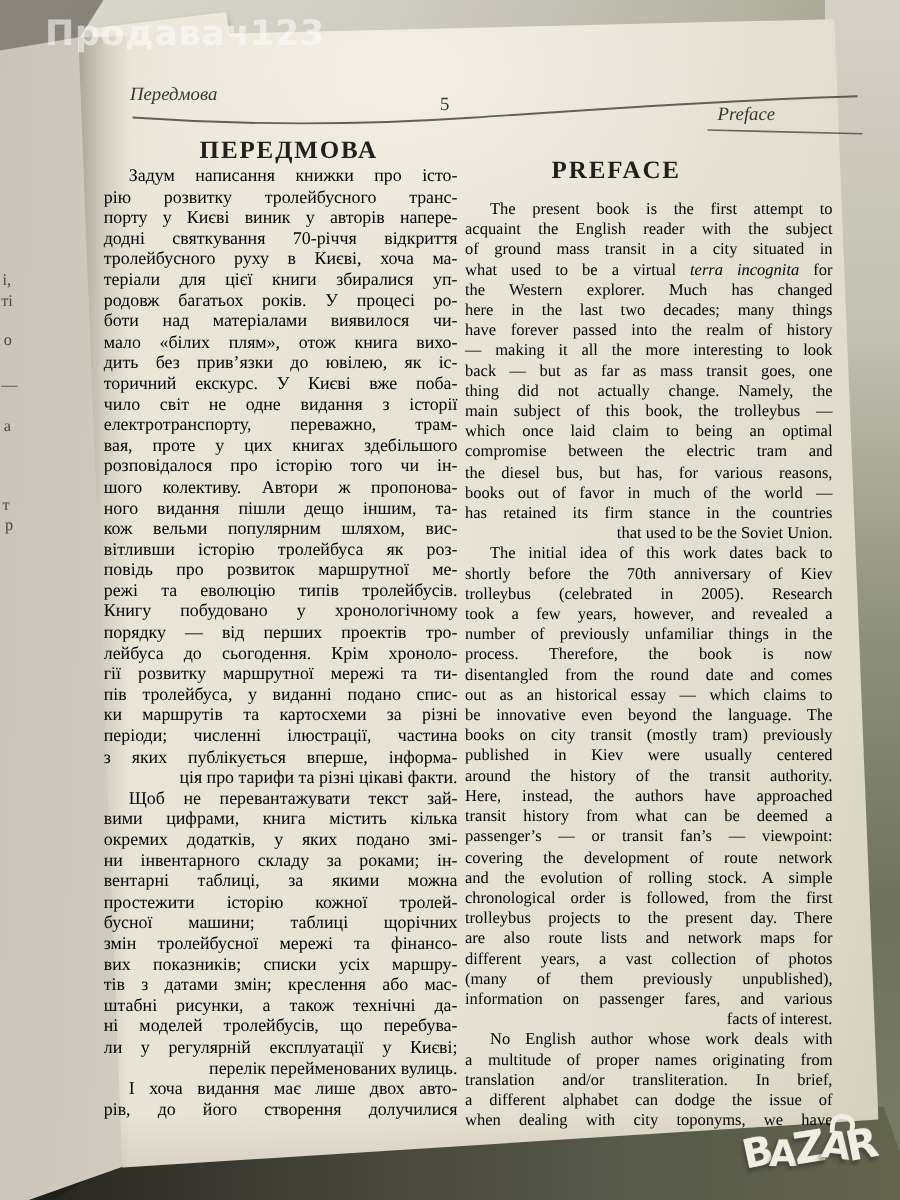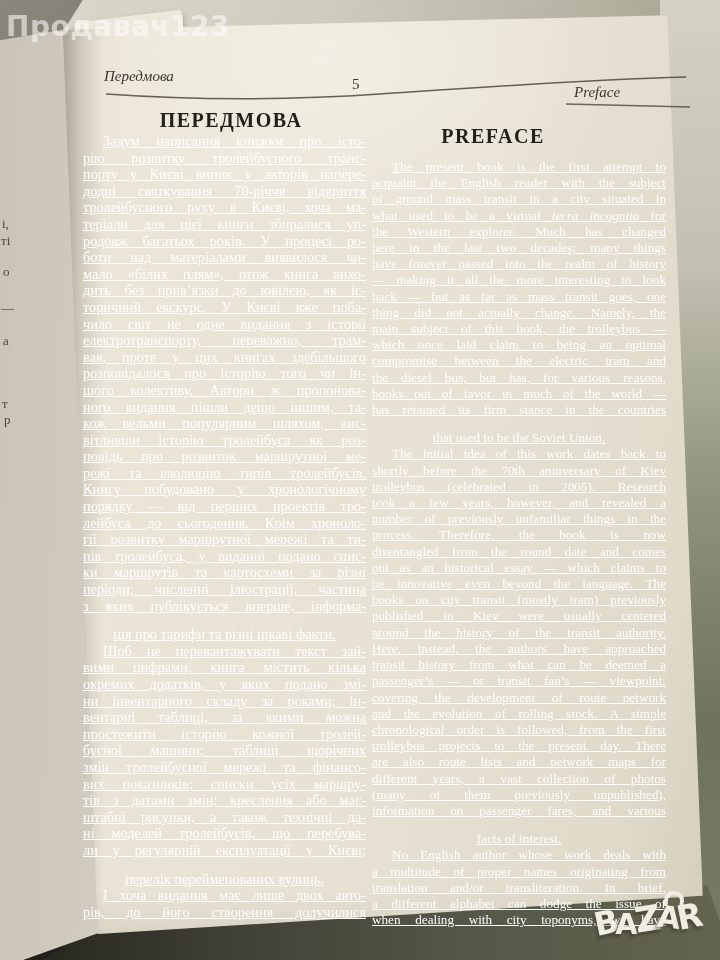--- a/index.html
+++ b/index.html
@@ -41,39 +41,39 @@
   .content{position:absolute;inset:0;color:#33302a;}
   .run-head{position:absolute;font-style:italic;font-size:15px;color:#3a362f;}
   .rh-left{left:104px;top:68px;}
   .rh-num{left:352px;top:76px;font-style:normal;font-size:15px;}
   .rh-right{left:574px;top:84px;}
   .rule-svg{position:absolute;left:0;top:0;pointer-events:none;}
   .col-title{position:absolute;font-weight:bold;font-size:20px;letter-spacing:1.5px;
     color:#23201b;text-align:center;}
   .t-left{left:90px;top:109px;width:282px;}
   .t-right{left:347px;top:125px;width:292px;}
-  .column{position:absolute;color:#ffffff;text-decoration:underline;}
+  .column{position:absolute;color:#000000;}
   .col-left{left:83px;top:133px;width:283px;font-size:14.3px;line-height:16.6px;}
   .col-right{left:372px;top:159px;width:294px;font-size:13.2px;line-height:16.2px;}
   .para{margin:0;}
   .line{white-space:nowrap;}
   .line.just{text-align:justify;text-align-last:justify;white-space:normal;}
-  .line.end{text-align:center;white-space:normal;margin-top:12px;}
+  .line.end{text-align:right;white-space:normal;}
   .line.ind{text-indent:20px;}
   
   .edge-frags span{position:absolute;font-size:13px;color:#4c473f;}
   .edge-frags span:nth-child(1){left:2px;top:216px;}
   .edge-frags span:nth-child(2){left:1px;top:233px;}
   .edge-frags span:nth-child(3){left:3px;top:264px;}
   .edge-frags span:nth-child(4){left:1px;top:300px;}
   .edge-frags span:nth-child(5){left:3px;top:333px;}
   .edge-frags span:nth-child(6){left:2px;top:396px;}
   .edge-frags span:nth-child(7){left:4px;top:412px;}
   
-  .wm{position:absolute;left:6px;top:10px;font-family:"DejaVu Sans",sans-serif;
+  .wm{position:absolute;left:36px;top:10px;font-family:"DejaVu Sans",sans-serif;
     font-weight:bold;font-size:28px;color:rgba(252,252,250,.58);letter-spacing:.5px;}
   .bazar{position:absolute;left:594px;top:899px;transform:rotate(-4deg);
     font-family:"DejaVu Sans",sans-serif;font-weight:bold;color:#f0ede3;
     text-shadow:-2px 3px 3px rgba(40,40,28,.45),0 0 1px rgba(255,255,255,.4);
     letter-spacing:-3px;white-space:nowrap;}
   .bazar span{display:inline-block;position:relative;}
   .bz1{font-size:32px;transform:rotate(-8deg);}
   .bz2{font-size:29px;transform:rotate(4deg) translateY(1px);}
   .bz3{font-size:35px;transform:rotate(-5deg);}
   .bz4{font-size:30px;transform:rotate(10deg) translateY(-2px);}

